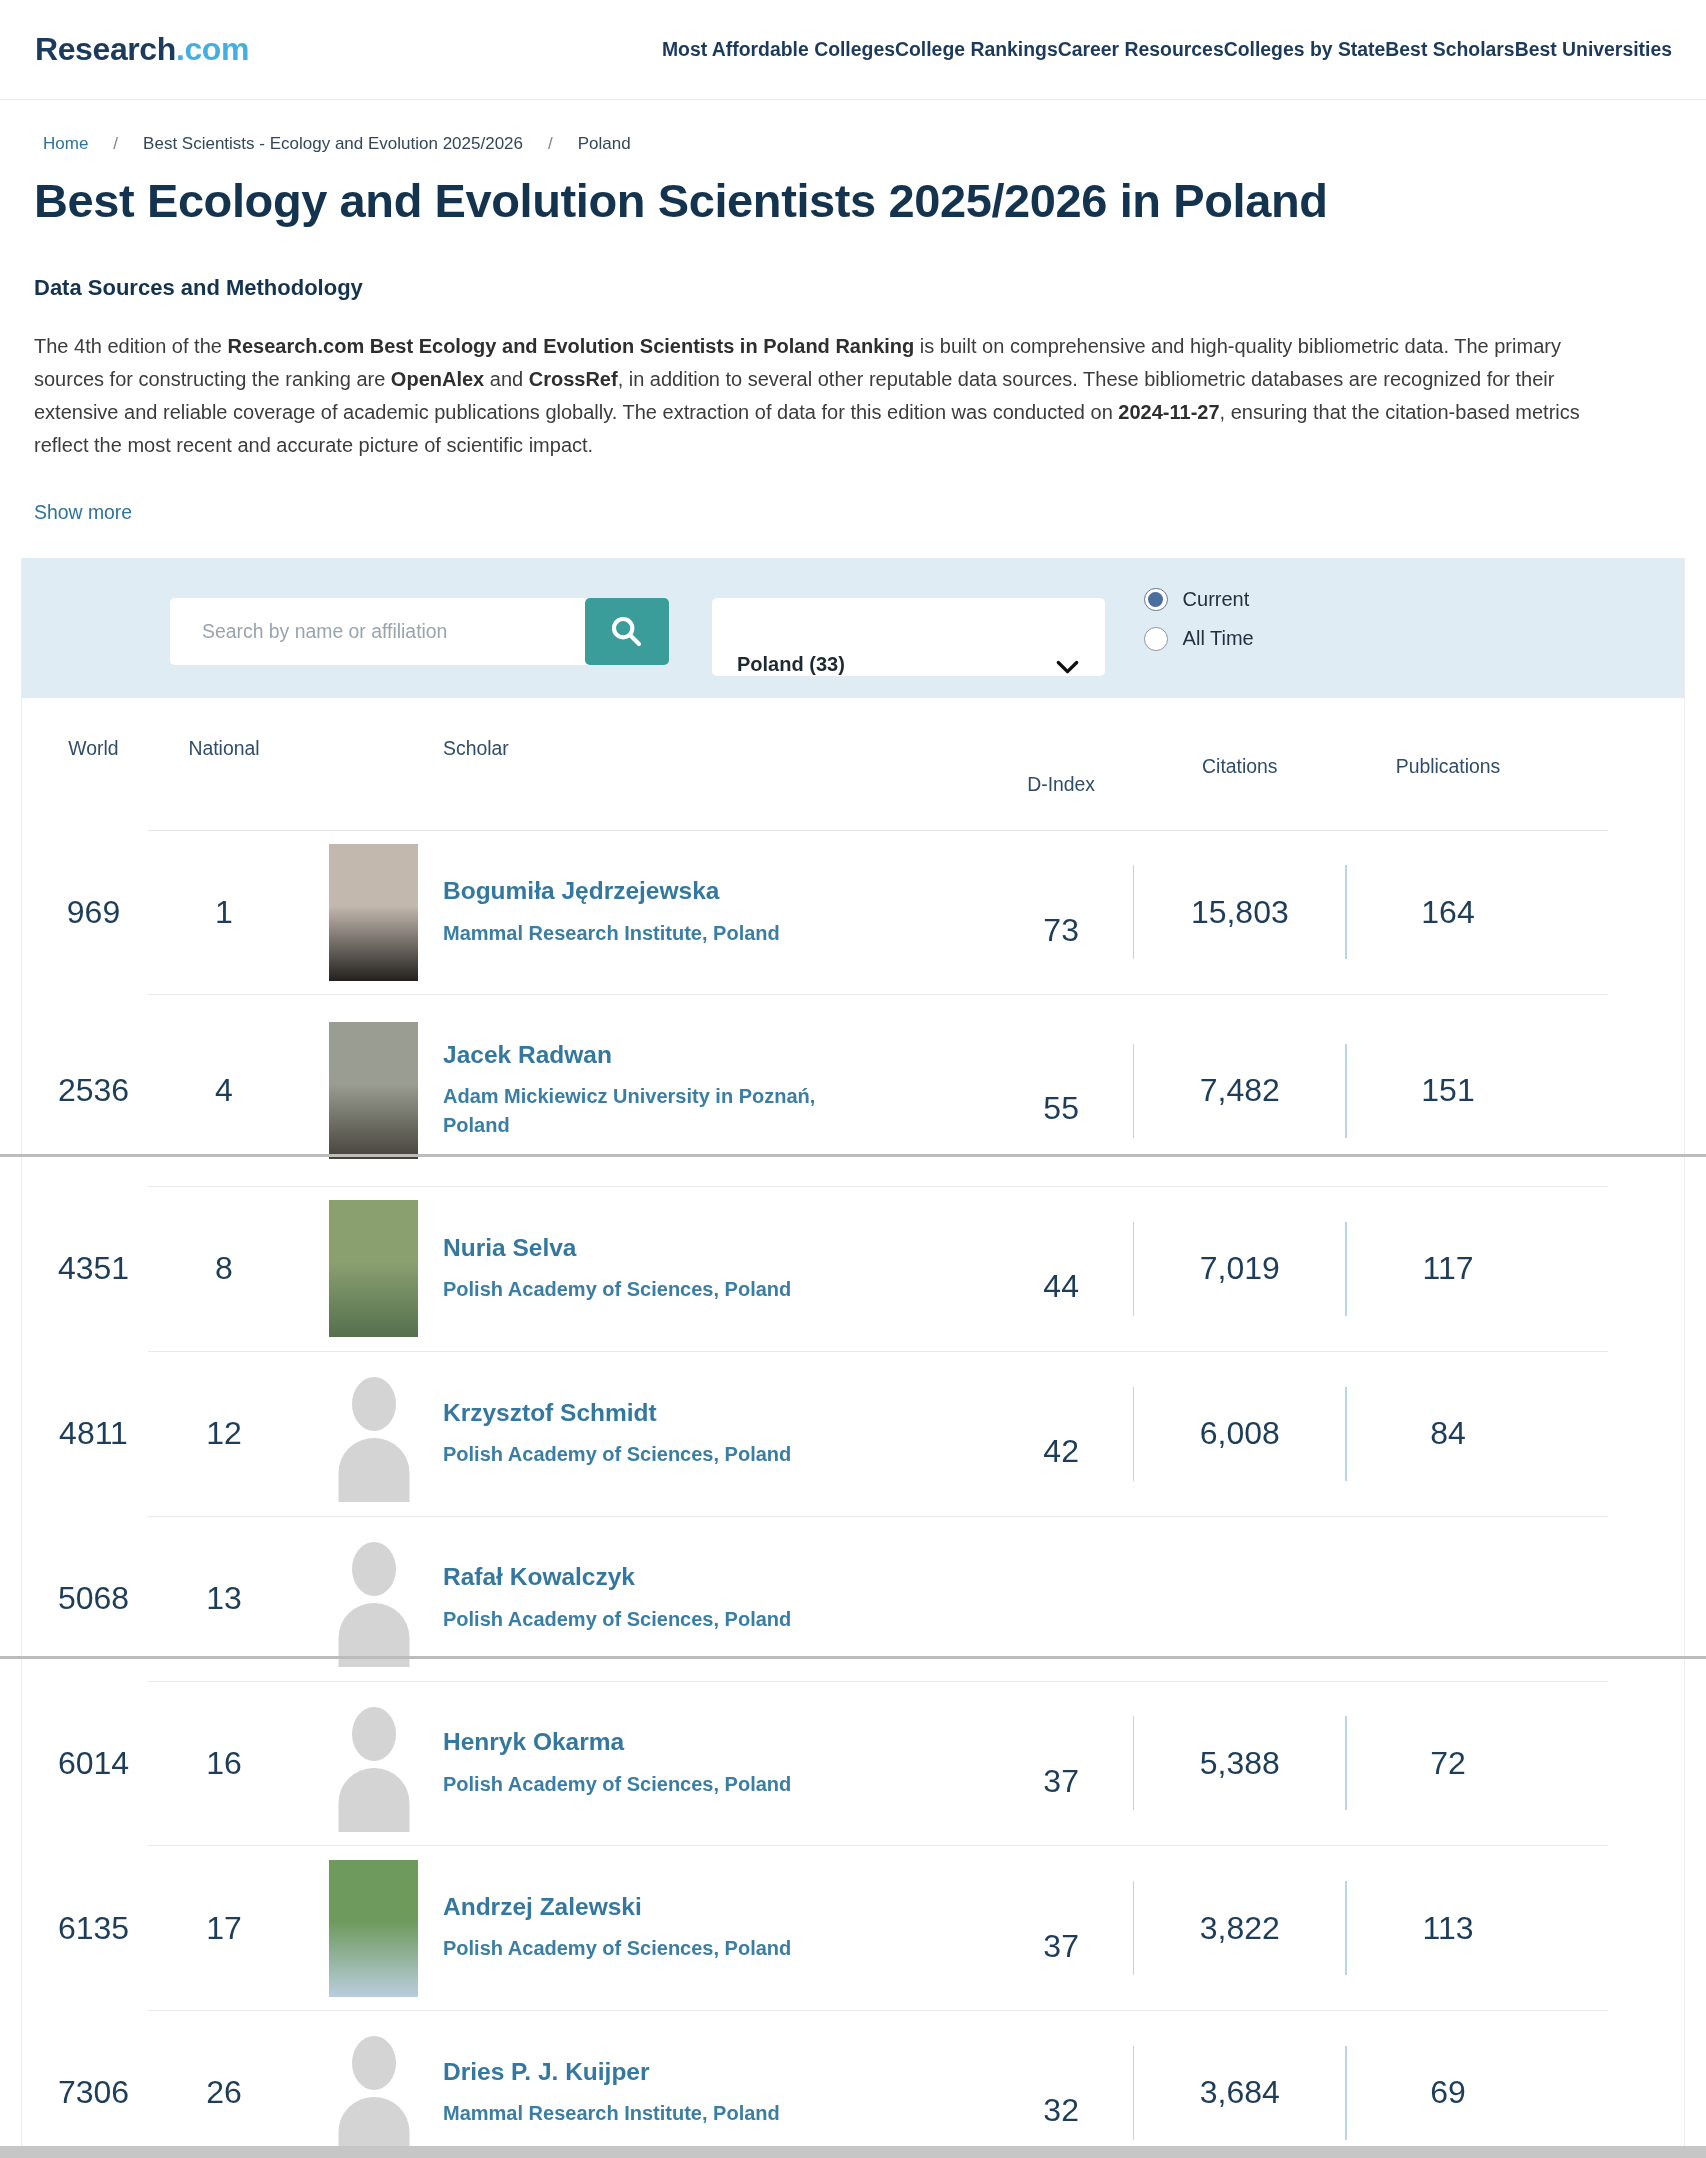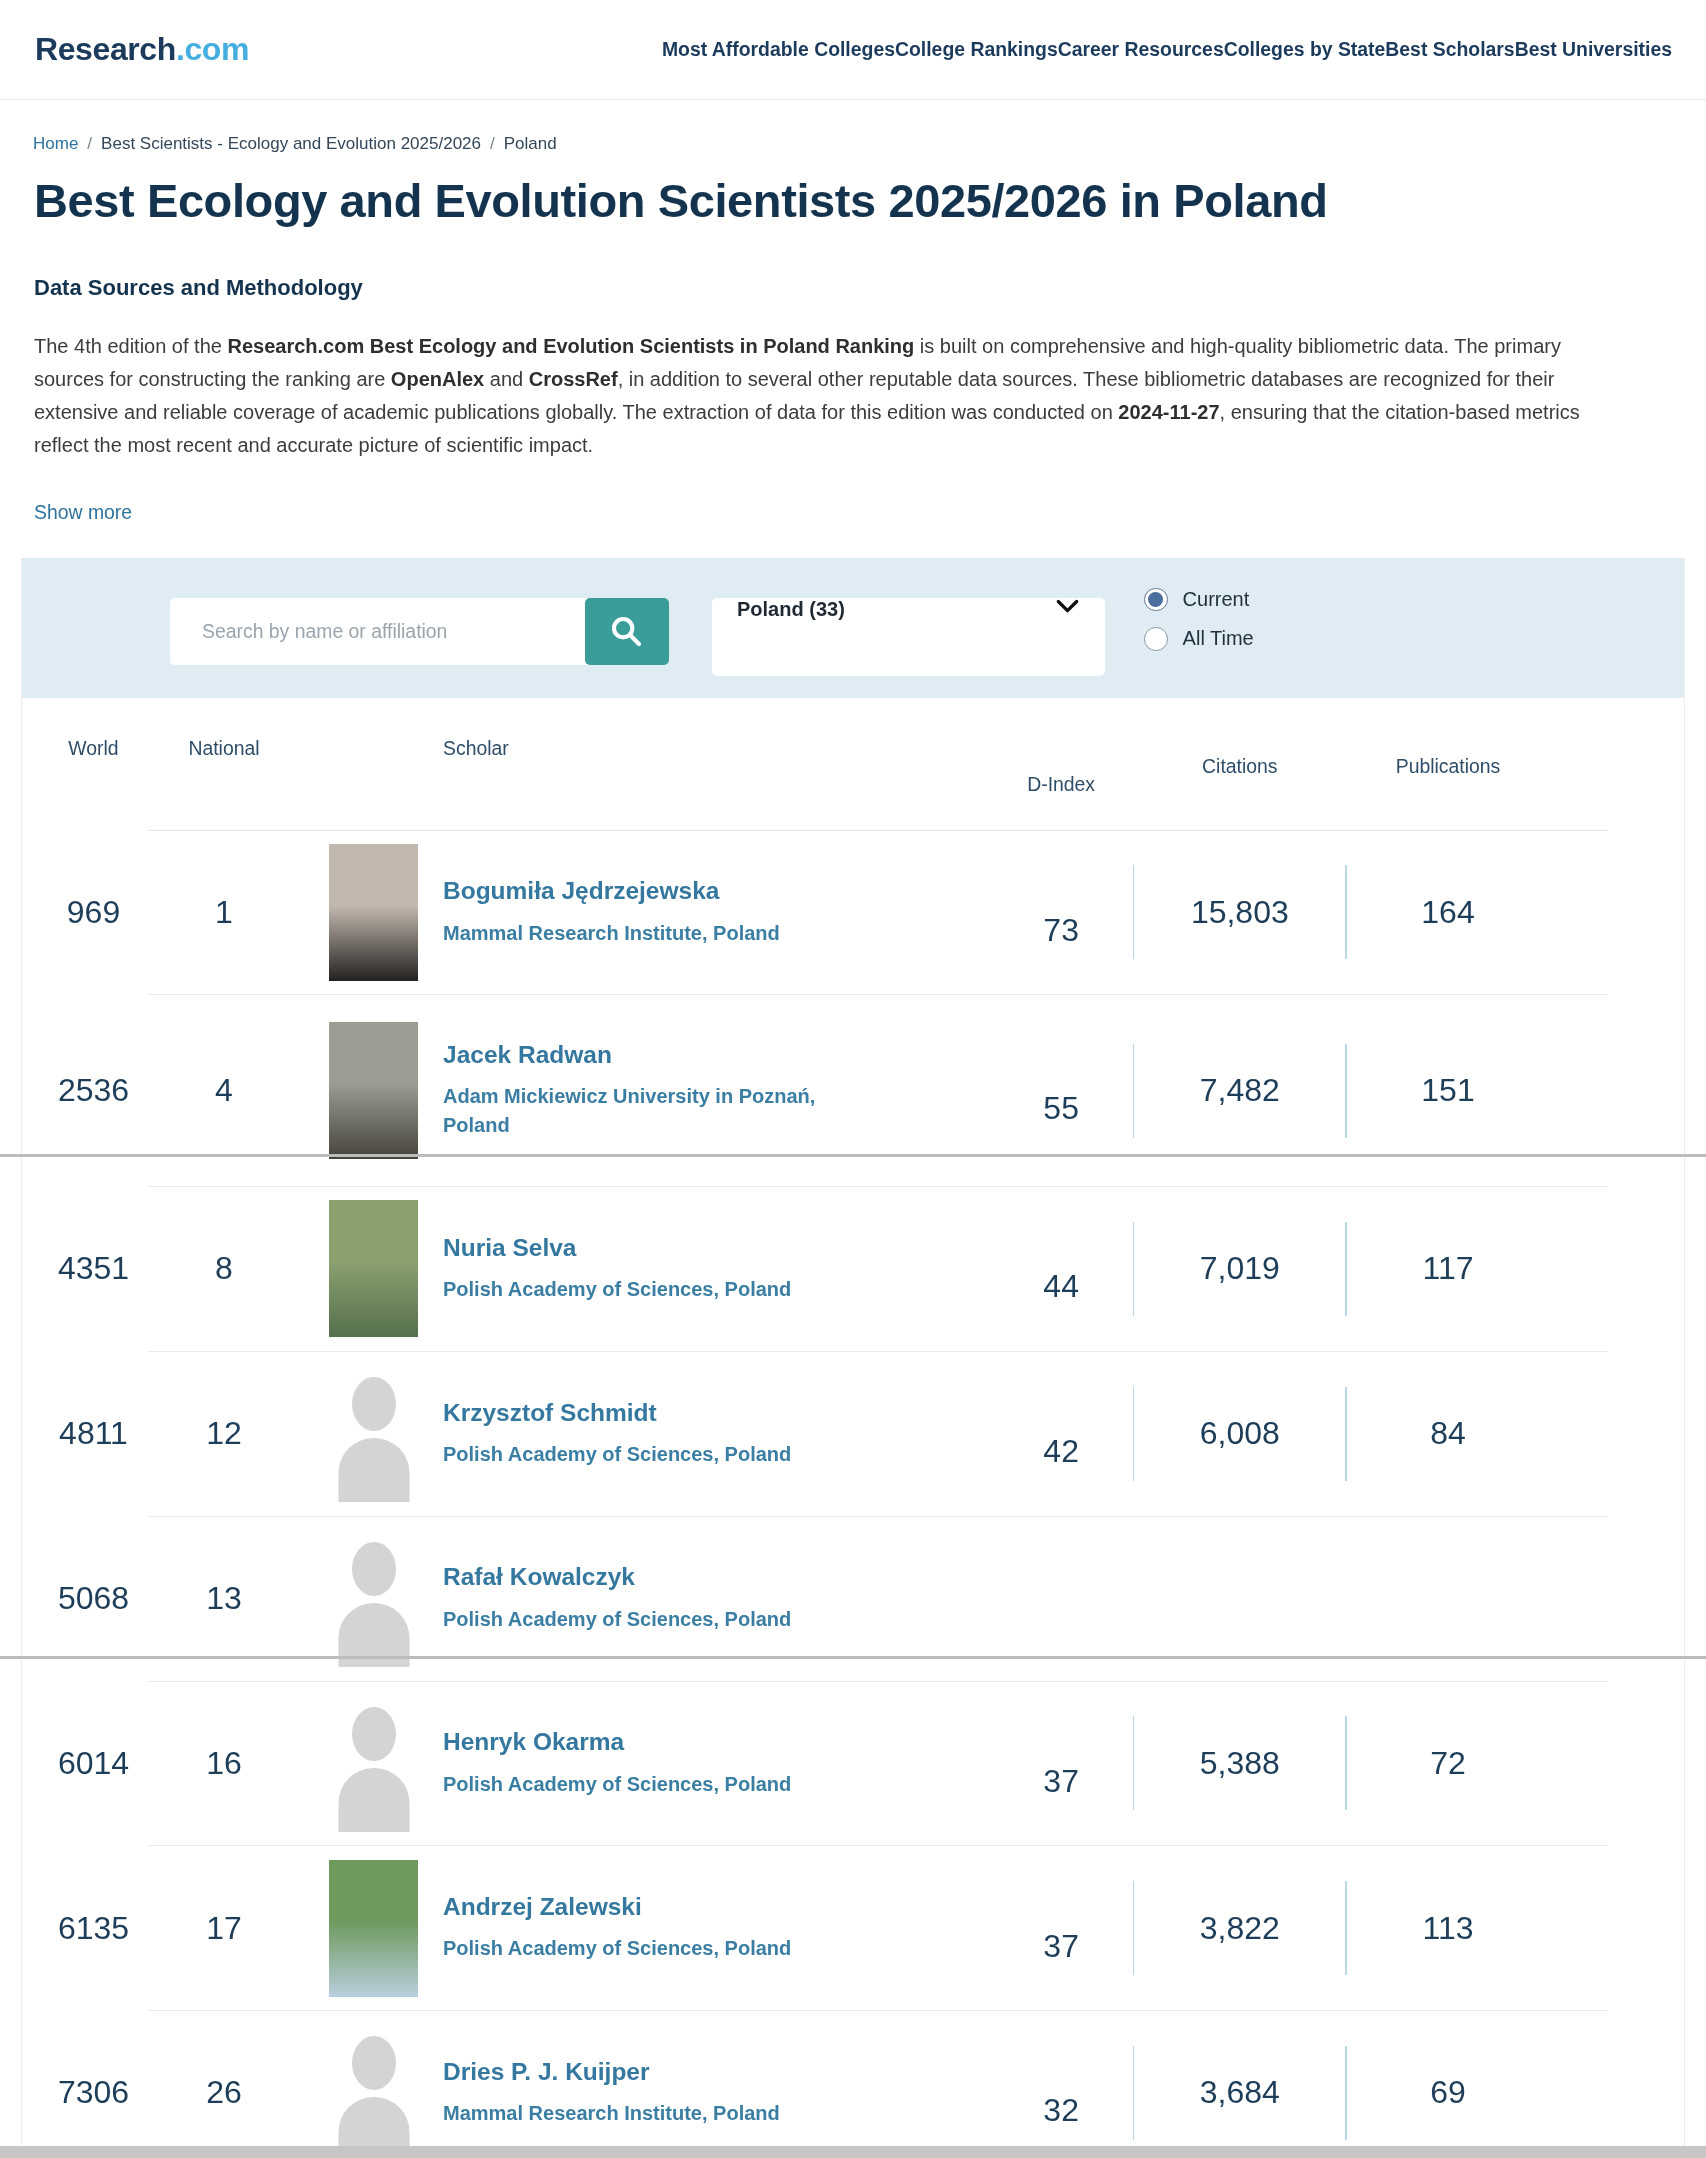--- a/index.html
+++ b/index.html
@@ -24,22 +24,22 @@
   }
   .logo { font-size:32px; font-weight:700; letter-spacing:-0.4px; cursor:pointer; }
   .logo .lg-dark { color:#1b3a5c; }
   .logo .lg-light { color:#45aee0; }
   .main-nav { display:flex; }
   .main-nav a {
     font-size:19.4px; font-weight:700; color:#1b3a5c; text-decoration:none; white-space:nowrap;
   }
   
   .breadcrumb {
-    display:flex; align-items:center; gap:9px;
-    padding:34px 34px 0 33px;
+    display:flex; align-items:center; gap:25px;
+    padding:34px 34px 0 43px;
     font-size:17px; color:#33475a;
   }
   .breadcrumb a { color:#2d739e; text-decoration:none; }
   .crumb-sep { color:#7b8793; }
   
   .page-title {
     padding:18.6px 34px 0 34px;
     font-size:47px; font-weight:700; color:#14334f; letter-spacing:-0.4px;
   }
   .section-heading {
@@ -85,21 +85,21 @@
     width:84px; height:67px;
     background:#3b9d99;
     border:none; border-radius:5px; margin-left:-3.4px;
     display:flex; align-items:center; justify-content:center;
     cursor:pointer;
   }
   .dropdown {
     position:absolute; left:690px; top:40px;
     width:393px; height:78px;
     background:#fff; border-radius:5px;
-    display:flex; align-items:flex-start; justify-content:space-between;
+    display:flex; align-items:flex-end; justify-content:space-between;
     padding:0 25px;
     font-size:20px; font-weight:600; color:#1f2933;
     cursor:pointer;
   }
   .radio-group {
     position:absolute; left:1122px; top:30px;
     display:flex; flex-direction:column; gap:16px;
   }
   .radio-row { display:flex; align-items:center; gap:15px; cursor:pointer; }
   .radio-dot {

